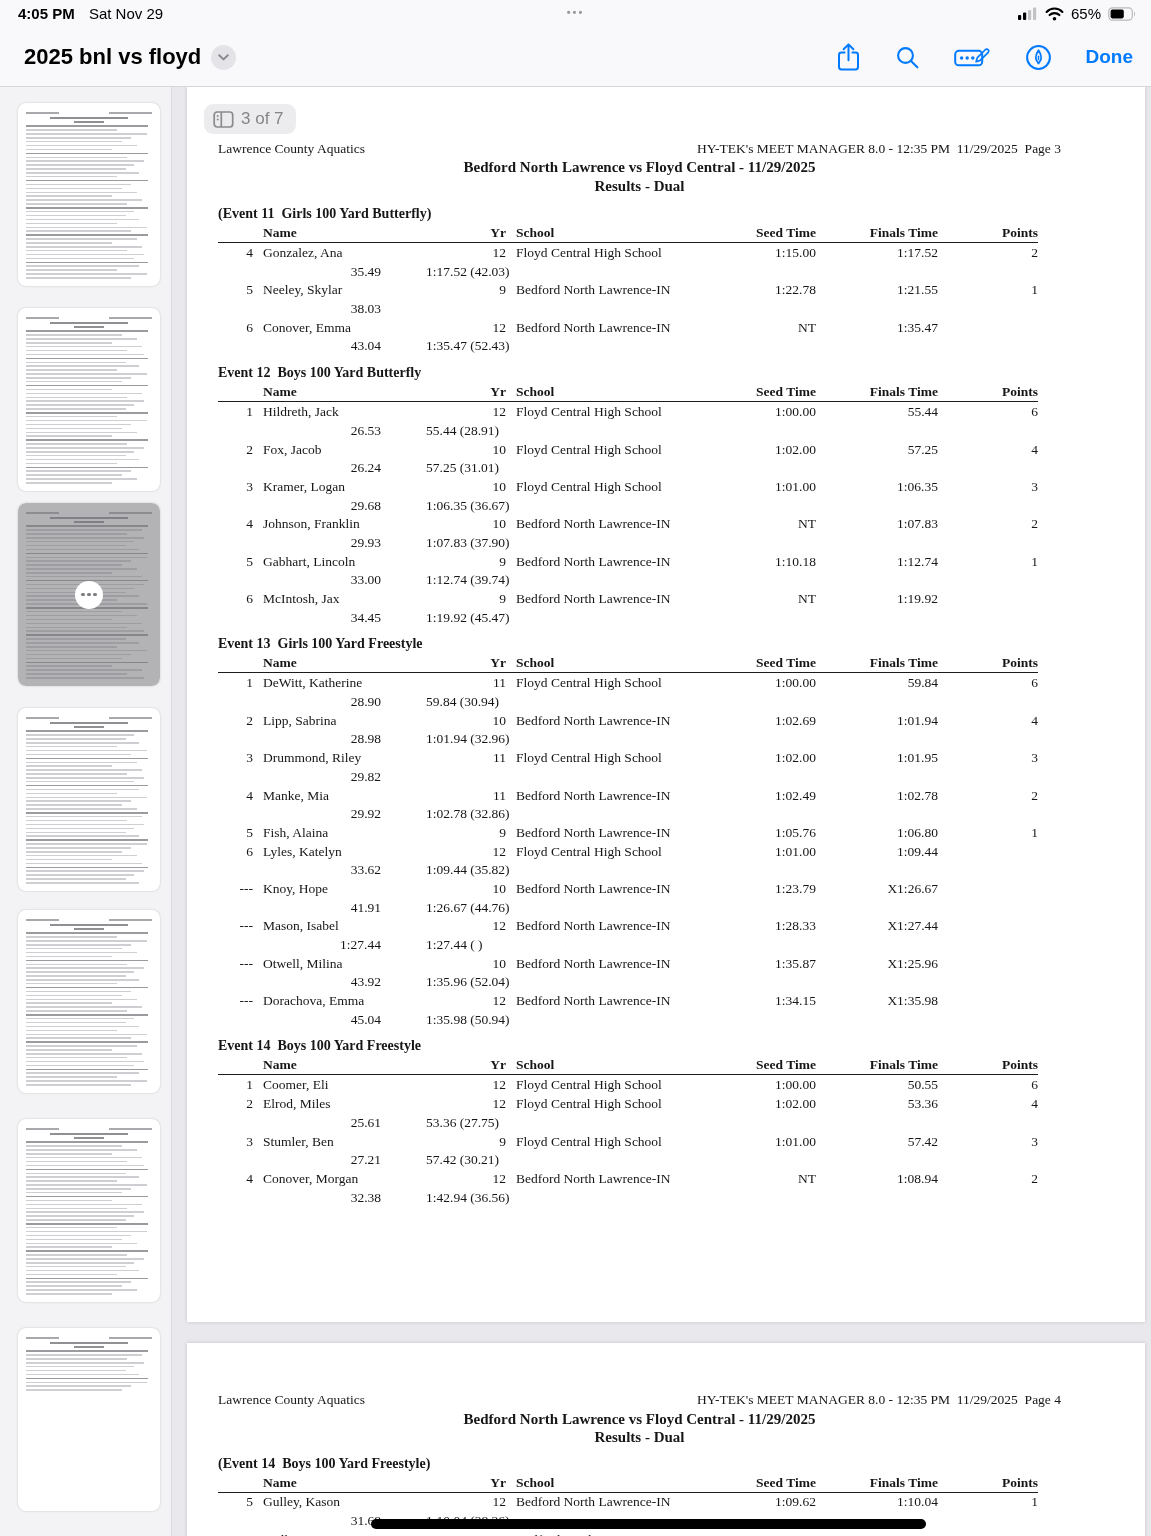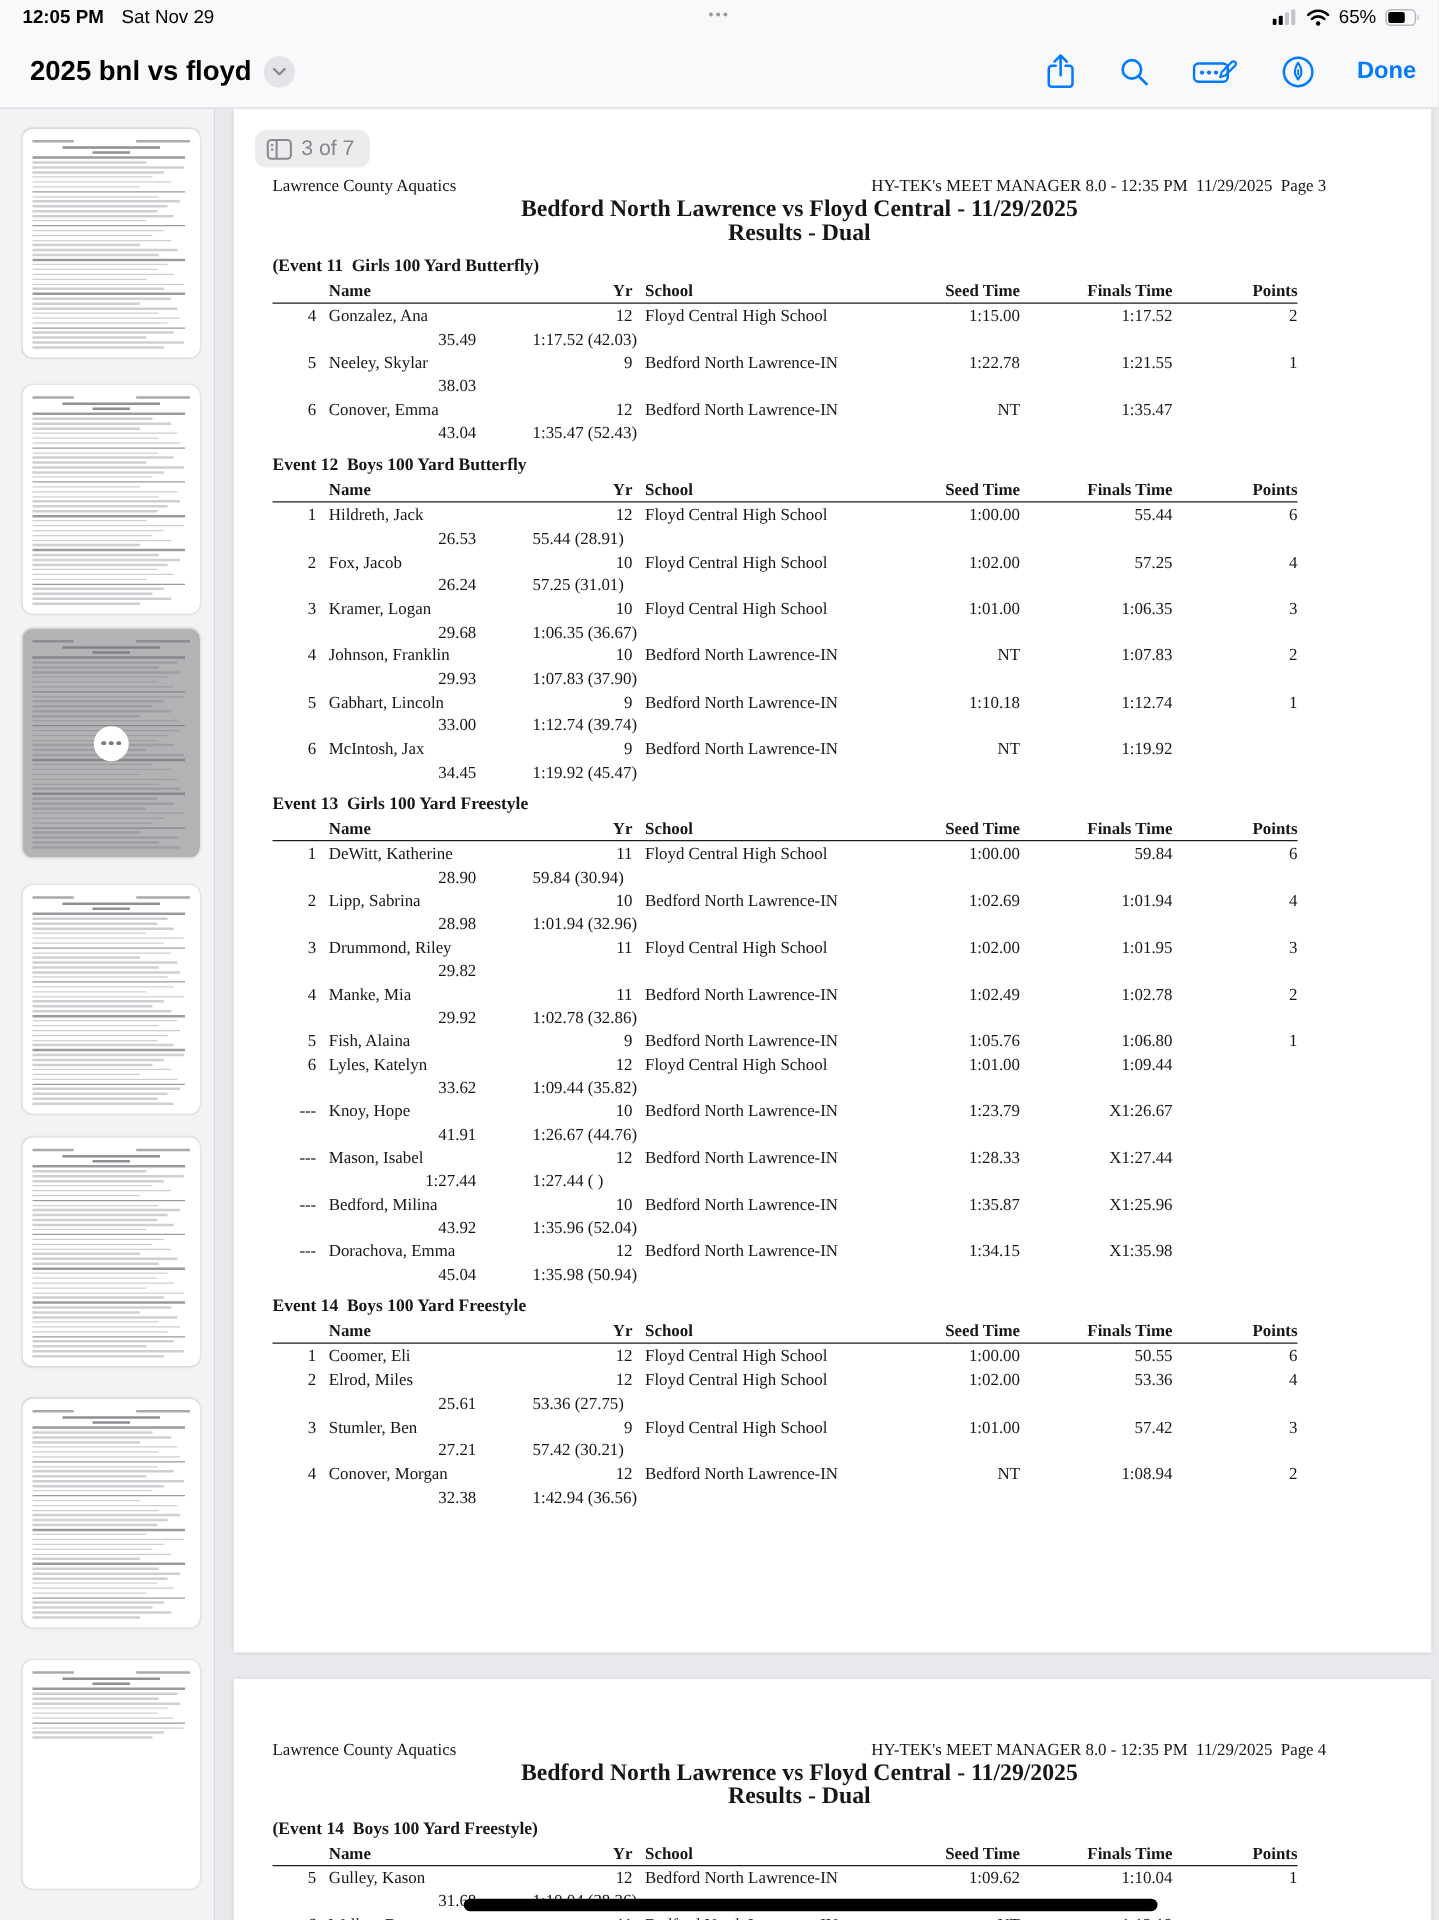--- a/index.html
+++ b/index.html
@@ -45,40 +45,40 @@
   .docarea{position:relative;flex:1;background:#e9e8ec;overflow:hidden;}
   .page{position:absolute;left:15px;width:958px;background:#fff;box-shadow:0 0 4px rgba(0,0,0,.15);
         box-sizing:border-box;overflow:hidden;}
   .page-pill{position:absolute;left:17px;top:17px;background:#ececef;border-radius:9px;
              padding:5px 12px 5px 9px;display:flex;align-items:center;gap:7px;cursor:pointer;}
   .page-pill span{font-size:17px;color:#85858a;font-family:"Liberation Sans",sans-serif;}
   
   .doc{font-family:"Liberation Serif","DejaVu Serif",serif;color:#161616;font-size:13.5px;
        padding:0 31px;line-height:19px;}
   .doc-header{display:flex;justify-content:space-between;width:843px;white-space:pre-wrap;}
-  .doc-title,.doc-sub{width:843px;text-align:center;font-weight:700;font-size:19px;}
+  .doc-title,.doc-sub{width:843px;text-align:center;font-weight:700;font-size:15px;}
   .section-heading{font-weight:700;font-size:14px;margin-top:8px;white-space:pre-wrap;}
   .tgrid{display:grid;grid-template-columns:35px 10px 223px 20px 10px 180px 120px 122px 100px;
          width:820px;align-items:end;}
   .colhead{font-weight:700;border-bottom:1.5px solid #1c1c1c;height:19px;}
   .row{height:18.7px;}
   .ra{text-align:right;}
   .splits{display:grid;grid-template-columns:163px 45px 1fr;width:820px;height:18.7px;}
   .marker-bar{position:absolute;left:199px;top:1432px;width:555px;height:10px;background:#000;
               border-radius:5px;z-index:6;}
 </style>
 </head>
 <body>
 
 <div class="screen">
 
   <div class="topchrome">
     <div class="statusbar">
       <div class="sb-left">
-        <span class="sb-time">12:05 PM</span>
+        <span class="sb-time">4:05 PM</span>
         <span class="sb-date">Sat Nov 29</span>
       </div>
       <div class="sb-center">•••</div>
       <div class="sb-right">
         <svg width="20" height="13" viewBox="0 0 20 13">
           <rect x="0" y="8" width="3.2" height="5" rx="1" fill="#000"></rect>
           <rect x="5" y="5.5" width="3.2" height="7.5" rx="1" fill="#000"></rect>
           <rect x="10" y="3" width="3.2" height="10" rx="1" fill="#c2c1c6"></rect>
           <rect x="15" y="0.5" width="3.2" height="12.5" rx="1" fill="#c2c1c6"></rect>
         </svg>
@@ -769,21 +769,21 @@
               <span class="ra"></span>
             </div>
             <div class="splits">
               <span class="ra">1:27.44</span>
               <span></span>
               <span>1:27.44 ( )</span>
             </div>
             <div class="tgrid row">
               <span class="ra">---</span>
               <span></span>
-              <span>Bedford, Milina</span>
+              <span>Otwell, Milina</span>
               <span class="ra">10</span>
               <span></span>
               <span>Bedford North Lawrence-IN</span>
               <span class="ra">1:35.87</span>
               <span class="ra">X1:25.96</span>
               <span class="ra"></span>
             </div>
             <div class="splits">
               <span class="ra">43.92</span>
               <span></span>

